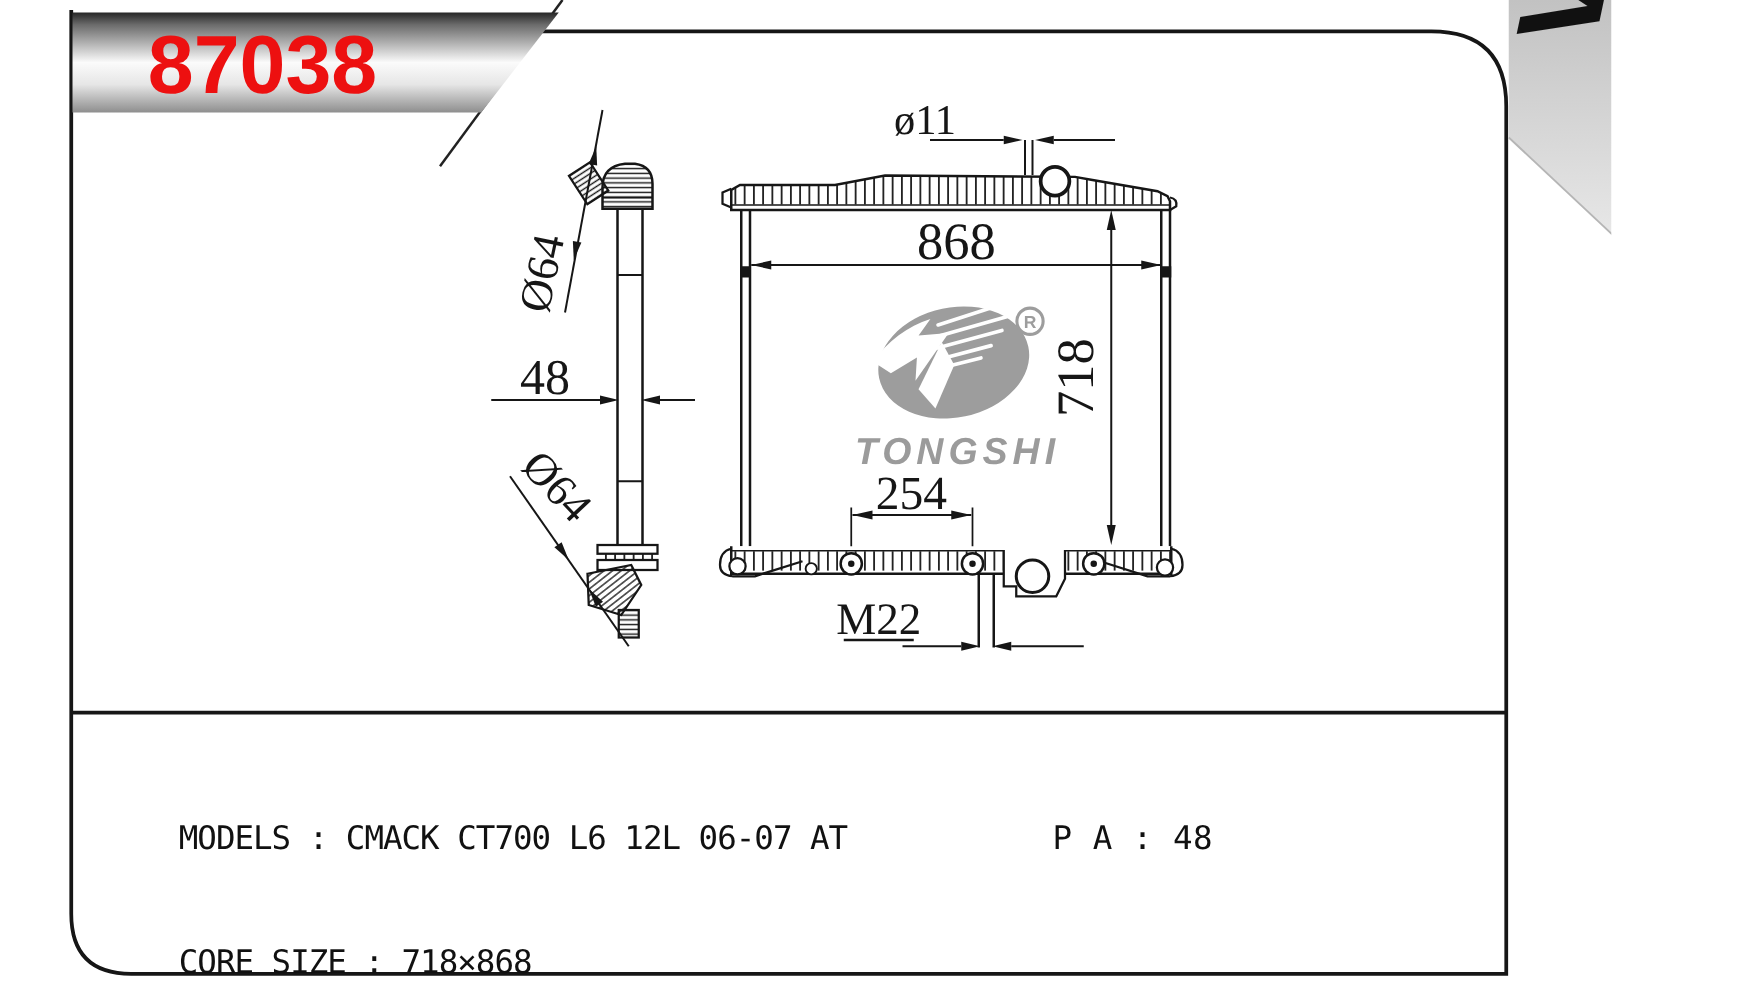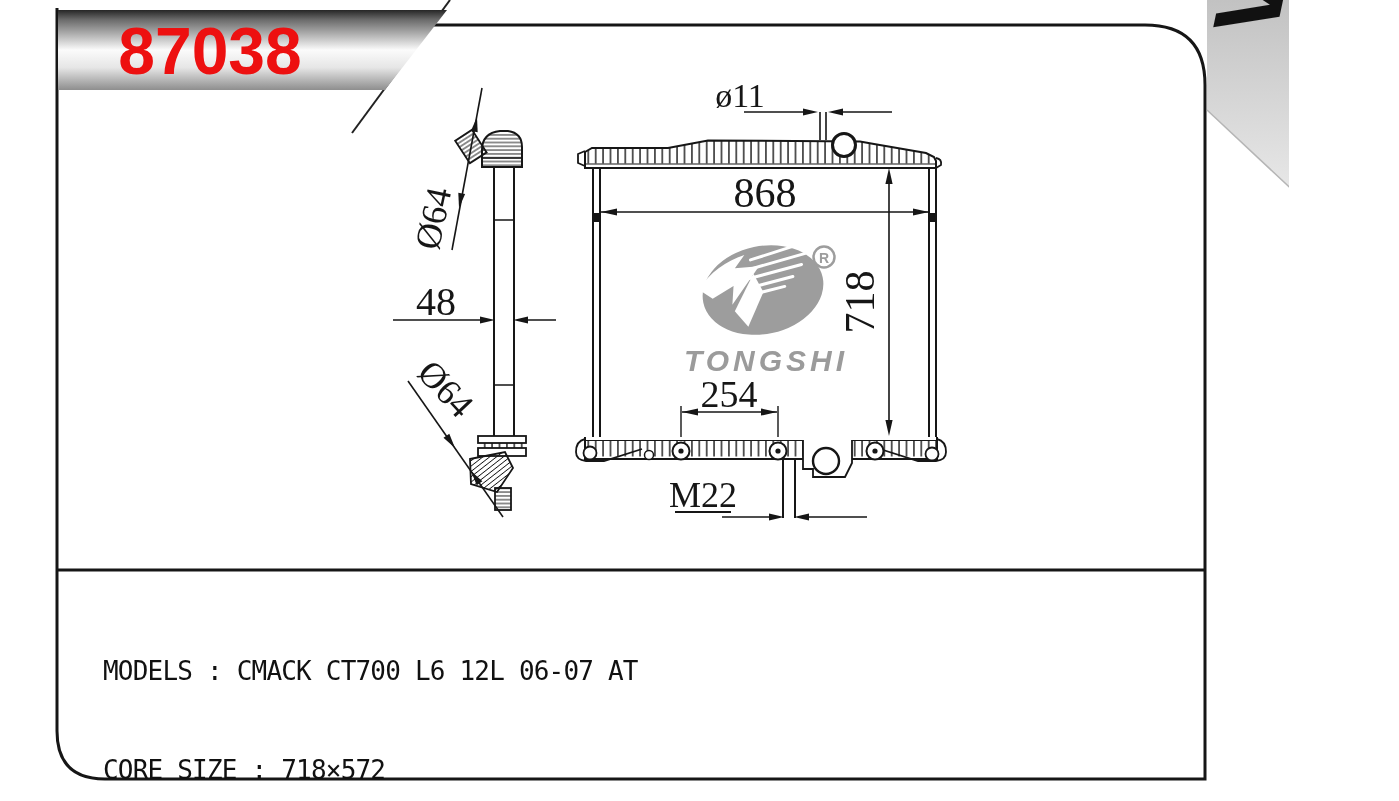--- a/index.html
+++ b/index.html
@@ -1,20 +1,20 @@
 <!DOCTYPE html>
 <html><head>
 <meta charset="utf-8">
 <style>
   html,body{margin:0;padding:0;background:#ffffff;}
   .stage{position:relative;width:1289px;height:801px;background:#ffffff;overflow:hidden;
          font-family:"Liberation Sans",sans-serif;}
   .specs{position:absolute;color:#111;font-family:"DejaVu Sans Mono","Liberation Mono",monospace;
          font-size:26px;white-space:pre;}
-  .specs .spec-line{height:39px;line-height:39px;}
+  .specs .spec-line{height:39px;line-height:39px;margin-left:40px;}
   .specs-left{left:103px;top:592px;letter-spacing:-0.8px;}
   .specs-right{left:802px;top:592px;letter-spacing:0.4px;}
   .dim{fill:#161616;font-family:"Liberation Serif","DejaVu Serif",serif;}
   .ink{stroke:#161616;fill:none;}
 </style>
 </head>
 <body>
 
 <div class="stage">
 
@@ -177,22 +177,23 @@
     <path class="ink" stroke-width="1.6" d="M408,381 L503,517"></path>
     <polygon points="455,448 443.5,437.7 449.3,433.7" fill="#161616"></polygon>
     <polygon points="471,471 476.7,485.3 482.4,481.3" fill="#161616"></polygon>
     <text class="dim" font-size="36" text-anchor="middle" transform="translate(437 397) rotate(47)">Ø64</text>
   </g>
 </svg>
 
 
 <div class="specs specs-left">
   <div class="spec-line">MODELS : CMACK CT700 L6 12L 06-07 AT</div>
-  <div class="spec-line">CORE SIZE : 718×572</div>
+  <div class="spec-line">CORE SIZE : 718×868</div>
   
   
 </div>
 <div class="specs specs-right">
+  <div class="spec-line">P A : 48</div>
   
   
 </div>
 
 </div>
 
 </body></html>

